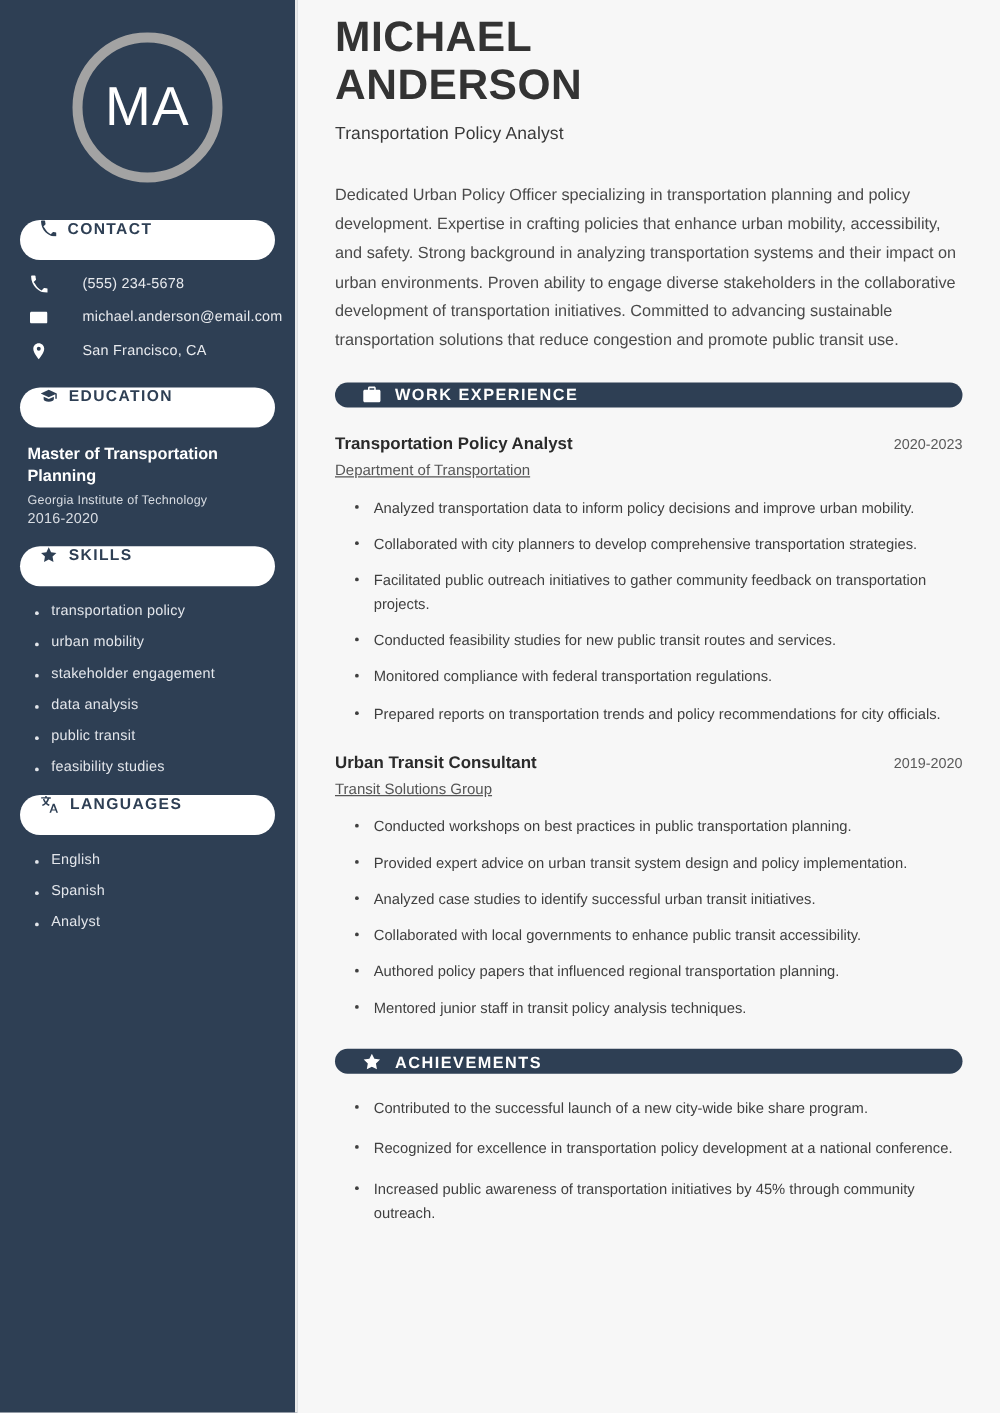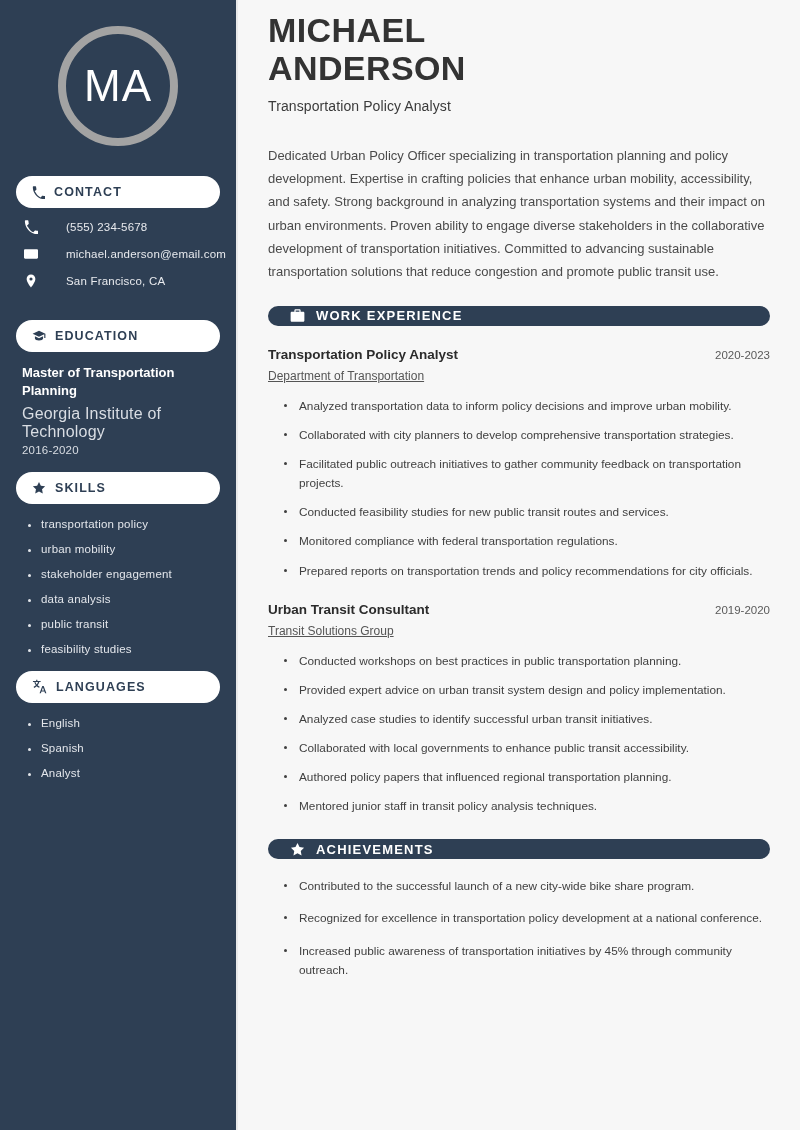--- a/index.html
+++ b/index.html
@@ -27,54 +27,54 @@
   }
   .avatar-initials {
     font-size:44px; font-weight:400; letter-spacing:1px; color:#ffffff;
     font-family:"Liberation Sans", sans-serif;
   }
 
   .pill-light {
     background:#ffffff; color:#2e3f54;
     border-radius:999px;
     height:32px;
-    display:flex; align-items:center;
+    display:flex; 
     padding:0 16px;
     gap:9px;
     margin-top:4px;
   }
   .pill-light .pill-text {
     font-size:12.5px; font-weight:bold; letter-spacing:1.1px;
     text-transform:uppercase;
   }
   .pill-light svg { display:block; }
 
   .contact-list { padding:12px 4px 0 4px; }
   .contact-row {
     display:flex; align-items:center; gap:28px;
     margin-bottom:13px; padding-left:4px;
   }
   .contact-row .ctext { font-size:11.5px; color:#e8eaee; letter-spacing:.2px; }
   .contact-row svg { display:block; flex:0 0 14px; }
 
   .edu-block { padding:12px 4px 0 6px; }
   .edu-degree { font-size:13px; font-weight:bold; line-height:1.38; color:#ffffff; }
-  .edu-school { font-size:16px; color:#d9dde3; margin-top:5px; letter-spacing:.2px; }
+  .edu-school { font-size:10px; color:#d9dde3; margin-top:5px; letter-spacing:.2px; }
   .edu-dates  { font-size:11.5px; color:#d9dde3; margin-top:3px; letter-spacing:.2px; }
 
   .side-list { list-style:none; padding:14px 4px 0 12px; }
   .side-list li {
     font-size:11.5px; color:#e3e6eb; letter-spacing:.2px;
     margin-bottom:13px; position:relative; padding-left:13px;
   }
   .side-list li::before {
     content:""; position:absolute; left:0; top:6px;
     width:3px; height:3px; border-radius:50%; background:#e3e6eb;
   }
-  .sb-gap-edu { margin-top:32px; }
+  .sb-gap-edu { margin-top:22px; }
   .sb-gap-skills { margin-top:16px; }
   .sb-gap-lang { margin-top:16px; }
 
   
   .main { flex:1; padding:11px 30px 0 30px; background:#f7f7f7; }
   .name {
     font-size:34px; font-weight:bold; line-height:1.12;
     color:#333333; letter-spacing:.4px; text-transform:uppercase;
   }
   .job-title-top { font-size:14px; color:#3a3a3a; margin-top:11px; letter-spacing:.1px; }

